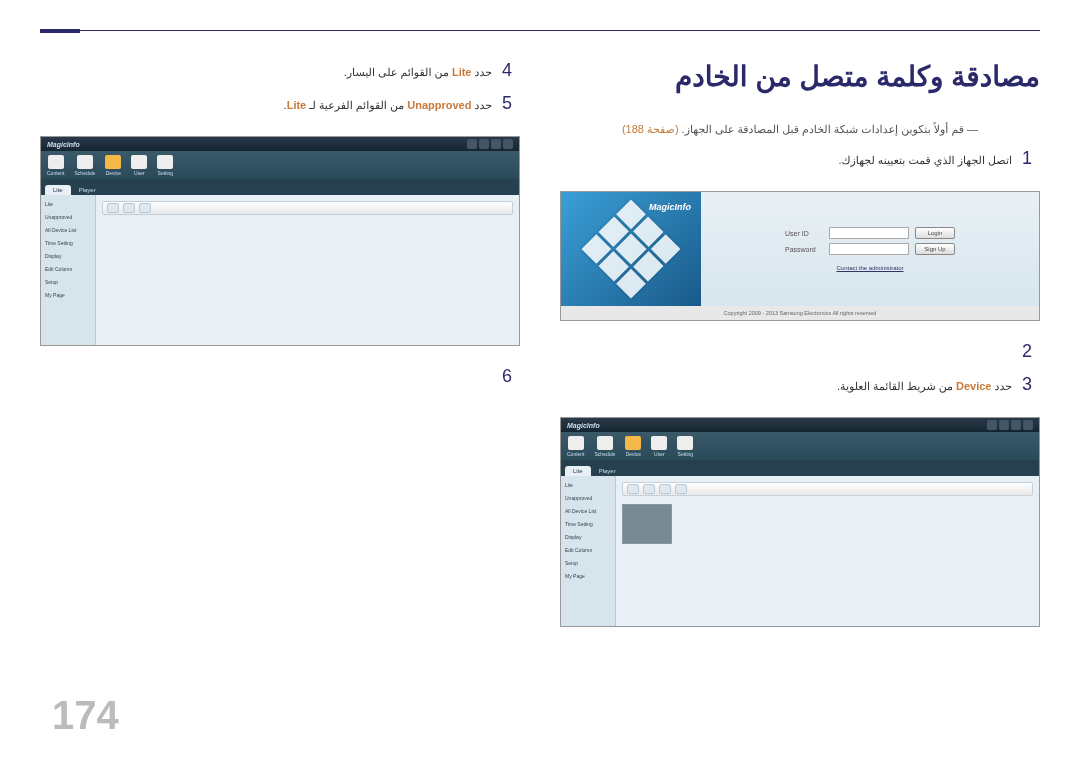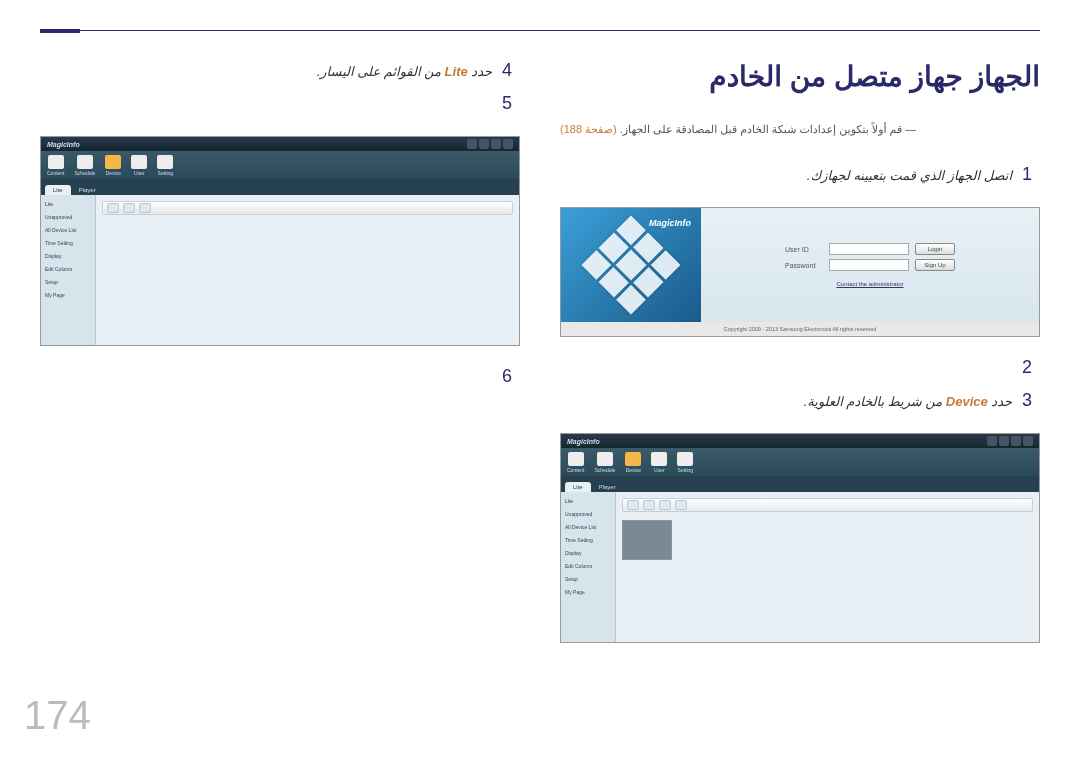--- a/index.html
+++ b/index.html
@@ -43,45 +43,44 @@
 .heading {
   color: #2a2a6a;
   font-size: 28px;
   font-weight: 600;
   margin-bottom: 30px;
   text-align: right;
 }
 .note {
   font-size: 11px;
   color: #555;
-  margin-bottom: 28px;
-  text-align: left;
+  margin-bottom: 12px;
+  text-align: center;
 }
 .note .link { color: #c77a3a; }
 .step {
   display: flex;
   flex-direction: row;
   gap: 10px;
   margin-bottom: 12px;
   align-items: baseline;
 }
 .step-num {
   color: #2a2a6a;
   font-size: 18px;
   font-weight: 400;
   width: 18px;
   text-align: left;
   flex-shrink: 0;
 }
 .step-text {
-  font-size: 13px;
+  font-size: 11px;
   color: #333;
   text-align: right;
   flex: 1;
-  font-style: italic;
 }
 .step-text .hl { color: #c77a3a; font-weight: 600; }
 .screenshot {
   border: 1px solid #999;
   margin: 10px 0 20px 0;
   background: #c4b5fd;
   overflow: hidden;
 }
 .screenshot.login {
   height: 130px;
@@ -288,38 +287,38 @@
 .thumb {
   width: 50px;
   height: 40px;
   background: #7a8a94;
   border: 1px solid #8898a2;
   margin-top: 4px;
 }
 .page-num {
   position: absolute;
   bottom: 25px;
-  left: 24px;
+  left: 52px;
   font-size: 40px;
   color: #bbb;
-  font-weight: 400;
+  font-weight: 700;
   direction: ltr;
   margin-top: 23px;
 }
 </style>
 </head>
 <body>
 
 <div class="top-border"></div>
 
 <div class="page">
 
   <div class="col col-right">
 
-    <h1 class="heading">الجهاز جهاز متصل من الخادم</h1>
+    <h1 class="heading">مصادقة وكلمة متصل من الخادم</h1>
 
     <div class="note">
       <span>― قم أولاً بتكوين إعدادات شبكة الخادم قبل المصادقة على الجهاز. </span>
       <span class="link">(صفحة 188)</span>
     </div>
 
     <div class="step">
       <span class="step-num">1</span>
       <span class="step-text">اتصل الجهاز الذي قمت بتعيينه لجهازك.</span>
     </div>
@@ -357,21 +356,21 @@
       <div class="login-footer">Copyright 2009 - 2013 Samsung Electronics All rights reserved</div>
     </div>
 
     <div class="step">
       <span class="step-num">2</span>
     </div>
 
     <div class="step">
       <span class="step-num">3</span>
       <span class="step-text">
-        <span>حدد </span><span class="hl">Device</span><span> من شريط بالخادم العلوية.</span>
+        <span>حدد </span><span class="hl">Device</span><span> من شريط القائمة العلوية.</span>
       </span>
     </div>
 
     <div class="screenshot app">
       <div class="app-header">
         <span class="app-header-left">MagicInfo</span>
         <span class="app-header-right">
           <span class="hdr-icon"></span>
           <span class="hdr-icon"></span>
           <span class="hdr-icon"></span>
@@ -433,20 +432,23 @@
 
     <div class="step">
       <span class="step-num">4</span>
       <span class="step-text">
         <span>حدد </span><span class="hl">Lite</span><span> من القوائم على اليسار.</span>
       </span>
     </div>
 
     <div class="step">
       <span class="step-num">5</span>
+      <span class="step-text">
+        <span>حدد </span><span class="hl">Unapproved</span><span> من القوائم الفرعية لـ </span><span class="hl">Lite</span><span>.</span>
+      </span>
     </div>
 
     <div class="screenshot app">
       <div class="app-header">
         <span class="app-header-left">MagicInfo</span>
         <span class="app-header-right">
           <span class="hdr-icon"></span>
           <span class="hdr-icon"></span>
           <span class="hdr-icon"></span>
           <span class="hdr-icon"></span>

